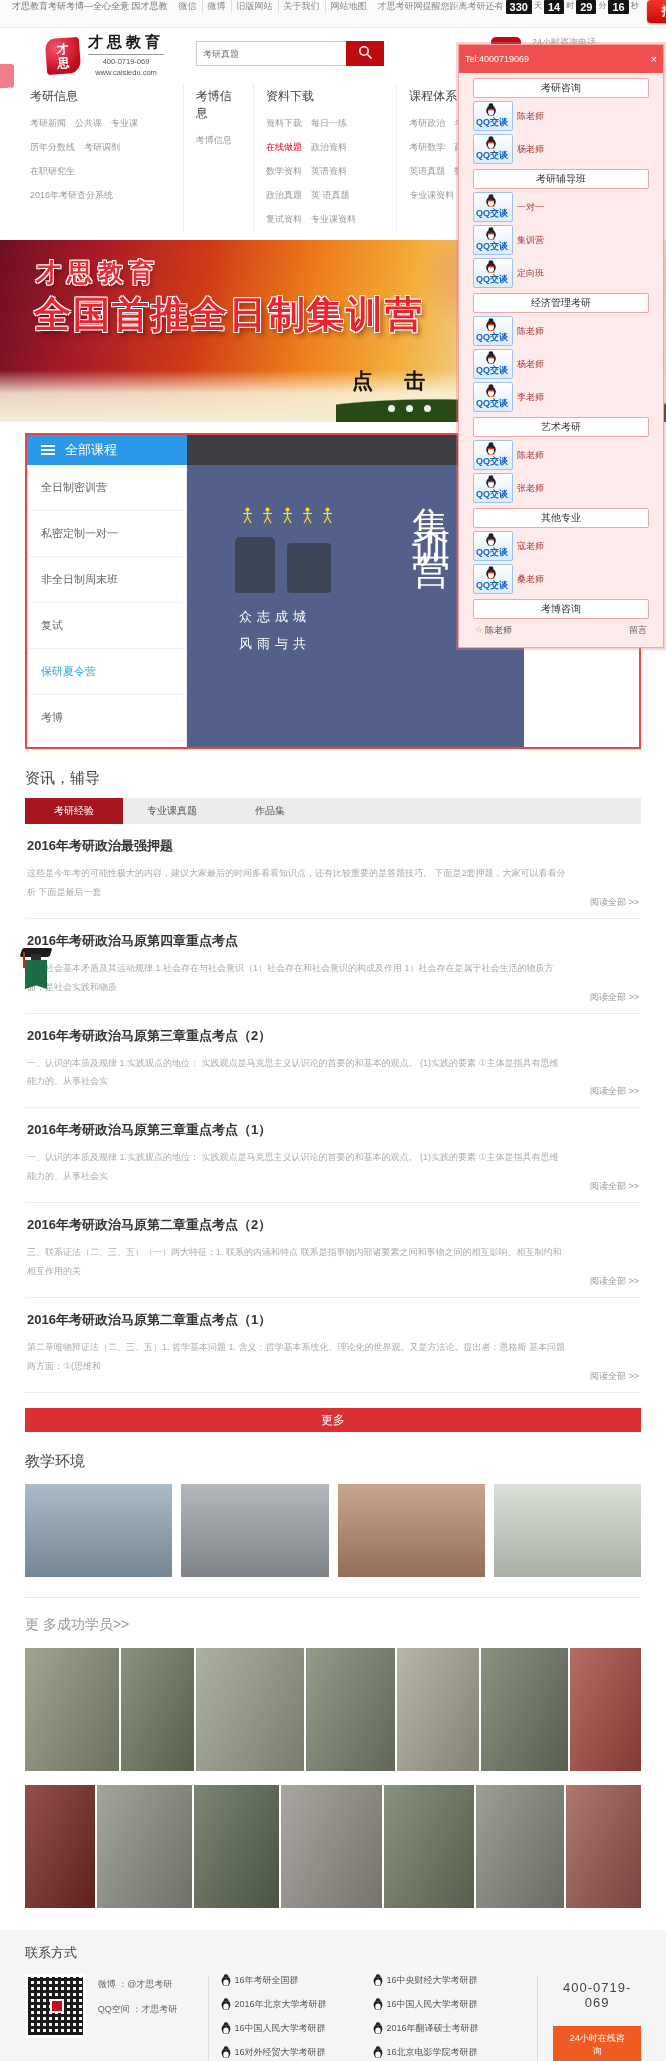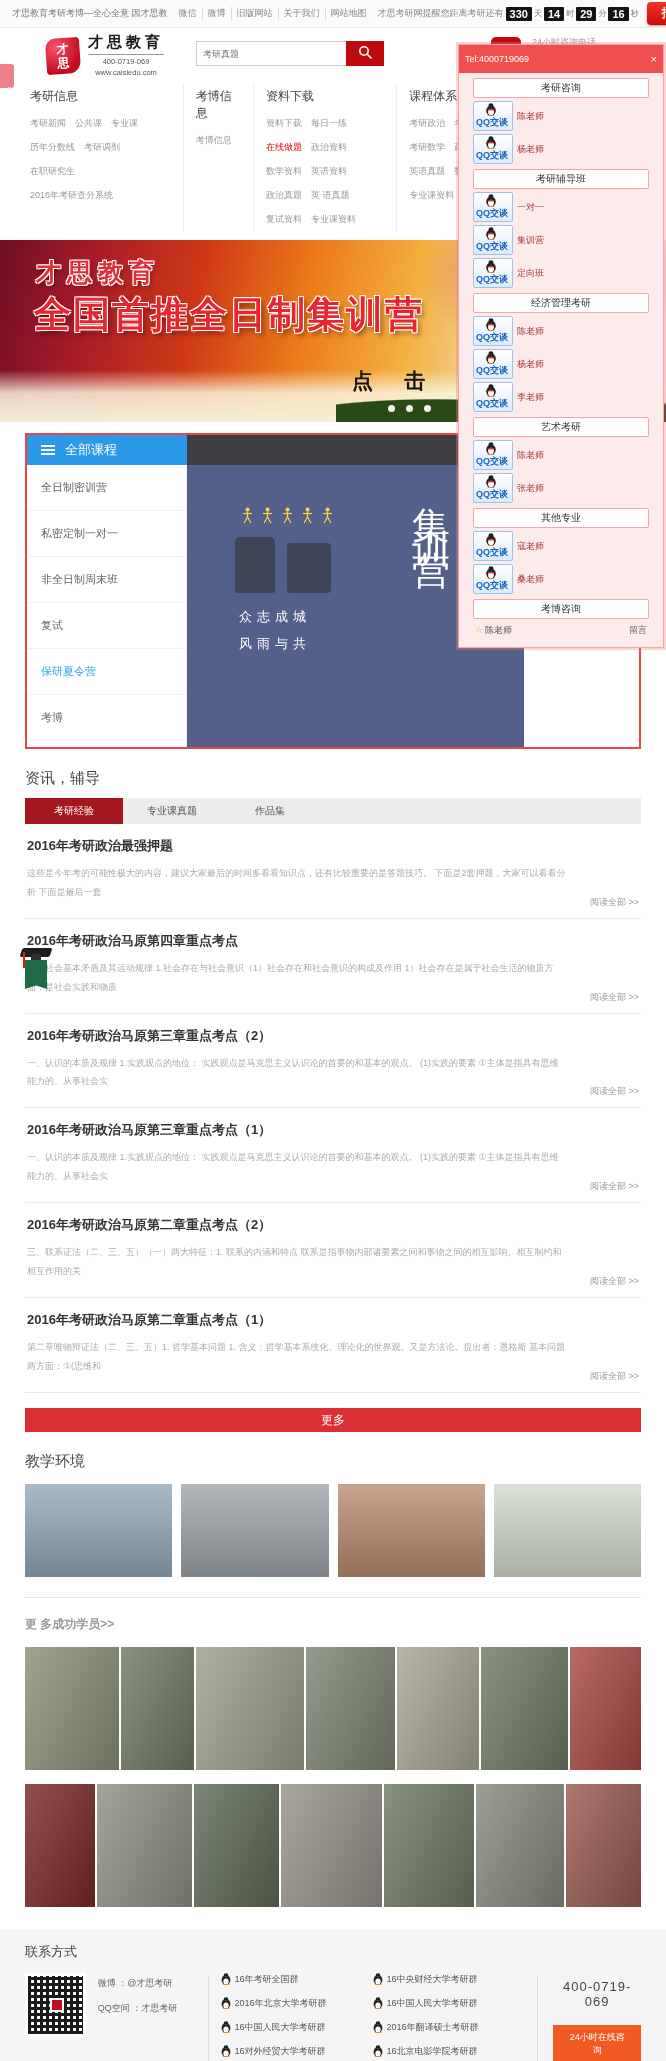--- a/index.html
+++ b/index.html
@@ -1,20 +1,20 @@
 <!DOCTYPE html>
 <html><head>
 <meta charset="utf-8">
 <style>
   * { margin:0; padding:0; box-sizing:border-box; }
   html,body { background:#fff; }
   body { width:666px; min-height:2061px; position:relative; font-family:"Liberation Sans","DejaVu Sans",sans-serif; color:#333; overflow-x:hidden; }
 
   
-  .topbar { height:28px; background:#fbfbfb; border-bottom:1px solid #ececec; display:flex; align-items:center; padding:0 8px 0 12px; font-size:9px; color:#888; white-space:nowrap; }
+  .topbar { height:28px; background:#fbfbfb; border-bottom:1px solid #ececec; display:flex; align-items:flex-start; padding:0 8px 0 12px; font-size:9px; color:#888; white-space:nowrap; }
   .tb-slogan { margin-right:6px; color:#777; }
   .tb-links { display:flex; align-items:center; }
   .tb-link { padding:0 5px; cursor:pointer; color:#888; }
   .tb-link + .tb-link { border-left:1px solid #ddd; }
   .tb-count-prefix { margin-left:6px; color:#888; }
   .cd-box { display:inline-block; background:#141414; color:#fff; font-weight:bold; font-size:11px; padding:1px 4px; margin:0 2px; border-radius:1px; }
   .cd-unit { color:#777; font-size:8px; }
   .signup-btn { margin-left:8px; background:linear-gradient(#f4342a,#cd0a02); color:#fff; font-weight:bold; font-size:12px; padding:3px 15px; border:none; border-radius:4px; letter-spacing:3px; box-shadow:0 1px 2px rgba(0,0,0,.35); cursor:pointer; }
 
   
@@ -89,21 +89,21 @@
   .teach { margin:20px 25px 0; }
   .teach-photos { display:flex; gap:9px; margin-top:13px; }
   .tphoto { flex:1; height:93px; position:relative; cursor:pointer; }
   .tphoto::after { content:""; position:absolute; inset:0; background:linear-gradient(rgba(255,255,255,.25), rgba(0,0,0,.18)); }
   .hr-div { margin:20px 25px 0; border-top:1px solid #e6e6e6; }
 
   
   .students { margin:18px 25px 0; }
   .students-head { display:flex; justify-content:space-between; align-items:baseline; }
   .students-title { font-size:14px; color:#333; }
-  .students-more { font-size:12px; color:#999; cursor:pointer;font-weight:bold; }
+  .students-more { font-size:14px; color:#999; cursor:pointer; }
   .collage { display:flex; flex-wrap:wrap; gap:2px; margin-top:14px; }
   .cphoto { height:123px; flex-grow:1; position:relative; cursor:pointer; }
   .cphoto::after { content:""; position:absolute; inset:0; background:linear-gradient(115deg, rgba(255,255,255,.18), rgba(0,0,0,.22)); }
 
   
   .contact { margin-top:22px; background:#f5f5f5; padding:14px 25px 18px; }
   .contact-row { display:flex; margin-top:12px; align-items:flex-start; }
   .qr { width:64px; height:64px; background:
       repeating-linear-gradient(0deg,#1a1a1a 0 3px,transparent 3px 6px),
       repeating-linear-gradient(90deg,#1a1a1a 0 3px,#f9f9f9 3px 6px);

